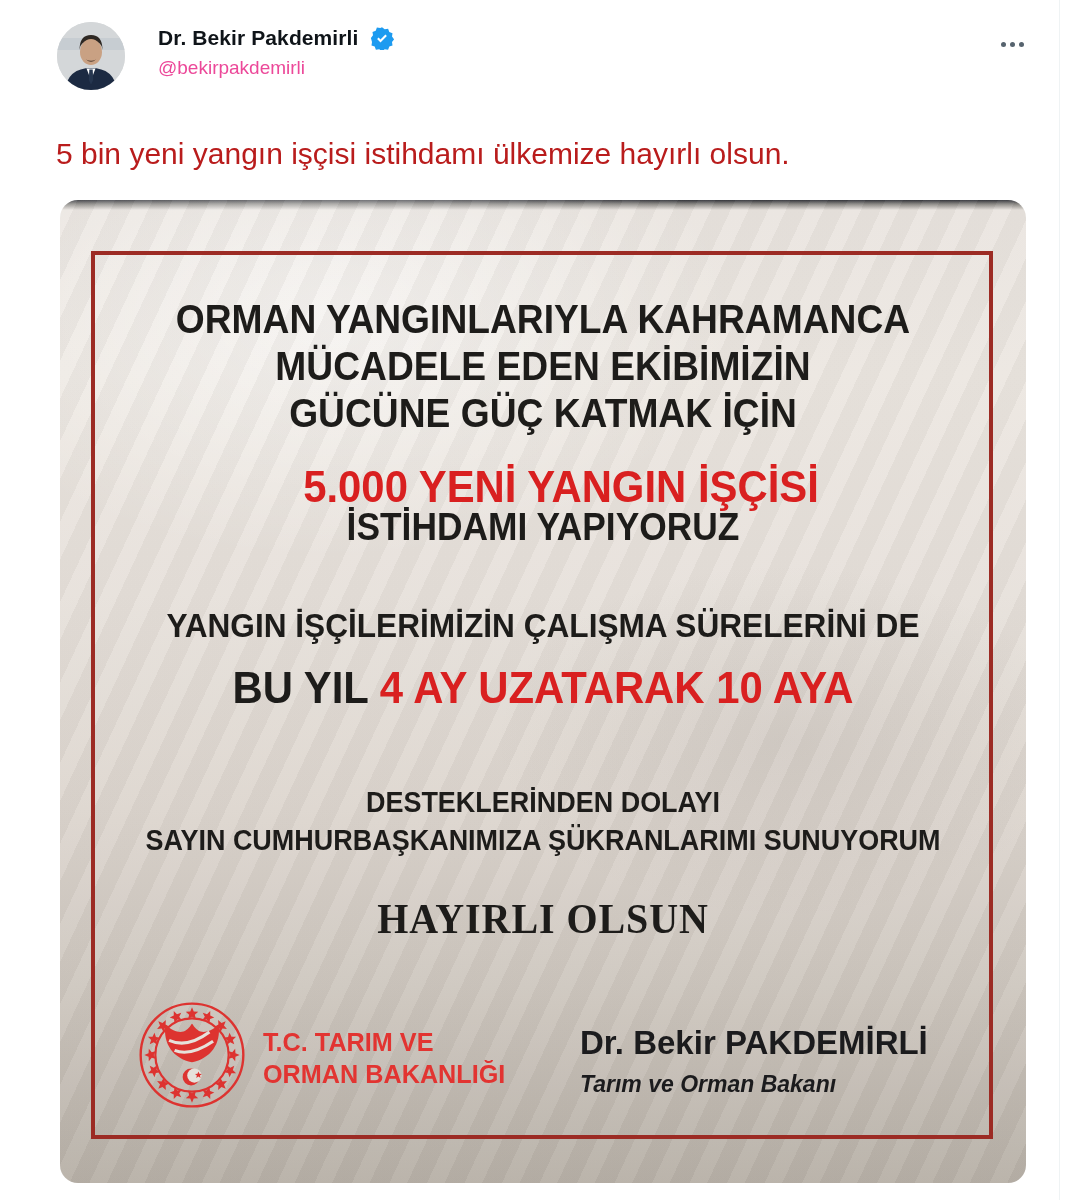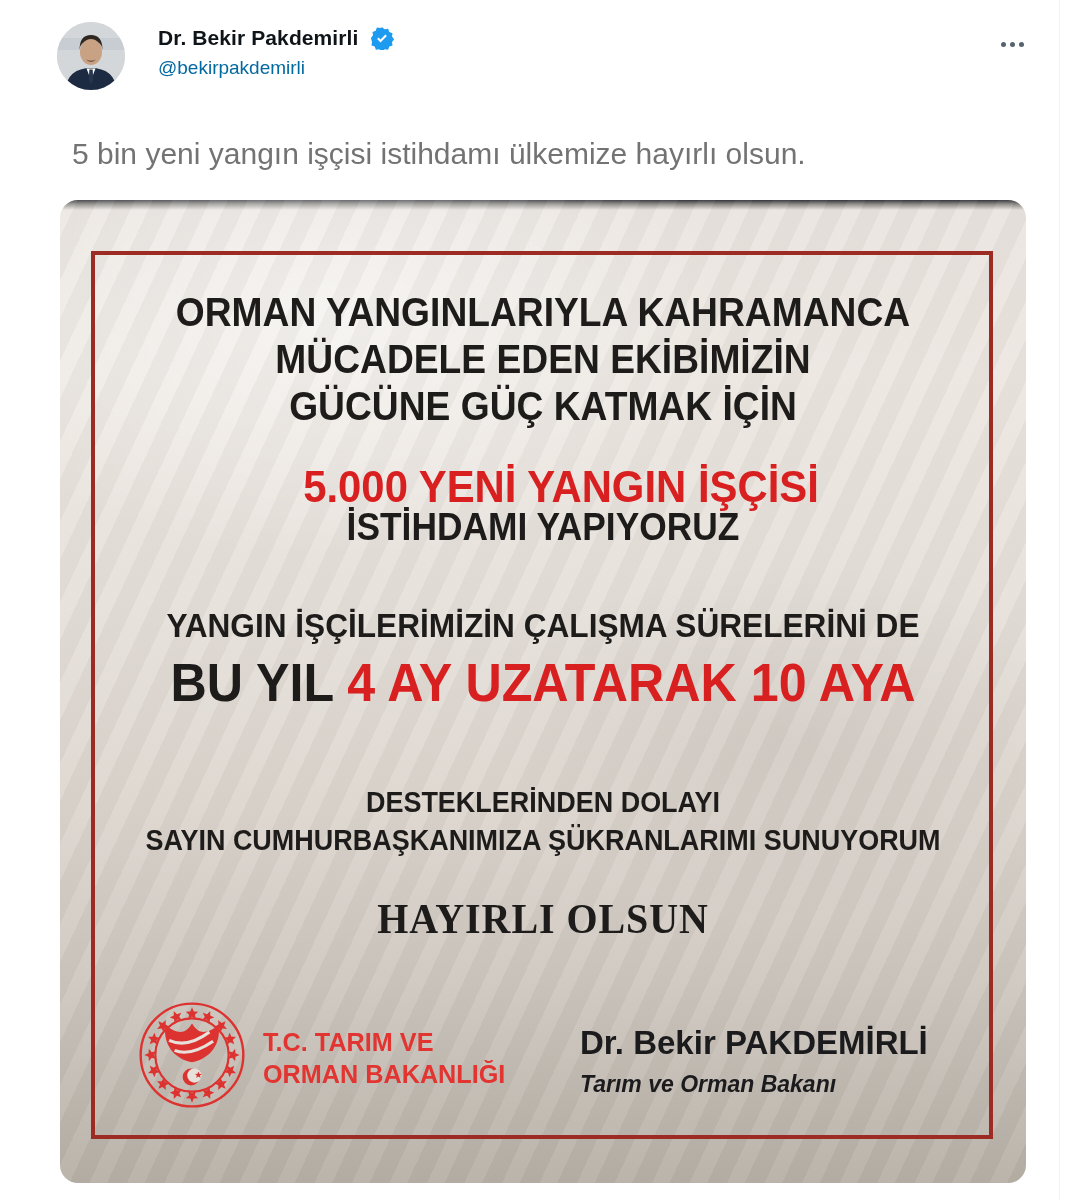--- a/index.html
+++ b/index.html
@@ -11,45 +11,45 @@
   .column-border{position:absolute;top:0;bottom:0;left:1059px;width:1px;background:#eff3f4;}
 
   
   .tweet-header{position:absolute;left:57px;top:22px;right:40px;height:80px;}
   .avatar{position:absolute;left:0;top:0;width:68px;height:68px;border-radius:50%;overflow:hidden;cursor:pointer;background:#d6d9da;}
   .avatar svg{display:block;}
   .author-block{position:absolute;left:101px;top:4px;}
   .author-row{display:flex;align-items:center;gap:12px;cursor:pointer;}
   .author-name{font-size:21px;font-weight:bold;color:#0f1419;letter-spacing:.1px;}
   .badge{display:flex;align-items:center;}
-  .handle{font-size:19px;color:#0369a1;margin-top:7px;}
+  .handle{font-size:19px;color:#ec4899;margin-top:7px;}
   .more-btn{position:absolute;right:14px;top:14px;display:flex;gap:4px;cursor:pointer;padding:6px;border-radius:50%;}
   .more-btn i{width:5px;height:5px;border-radius:50%;background:#56636e;}
 
   
-  .tweet-text{position:absolute;left:72px;top:135px;width:975px;font-size:30px;line-height:38px;color:#737373;}
+  .tweet-text{position:absolute;left:56px;top:135px;width:975px;font-size:30px;line-height:38px;color:#b91c1c;}
 
   
   .poster-card{
     position:absolute;left:60px;top:200px;width:966px;height:983px;border-radius:18px;overflow:hidden;cursor:pointer;
     background:
       repeating-linear-gradient(115deg, rgba(255,255,255,0.05) 0 16px, rgba(96,90,84,0.05) 16px 34px),
       radial-gradient(ellipse 60% 35% at 28% 12%, rgba(255,255,255,0.55), rgba(255,255,255,0) 70%),
       radial-gradient(ellipse 50% 30% at 75% 55%, rgba(110,104,96,0.10), rgba(110,104,96,0) 60%),
       linear-gradient(180deg,#33343a 0px,#8a8884 4px,#eae5e0 10px,#ece7e1 18%,#e7e1db 40%,#ddd6cf 62%,#cec7bf 80%,#b7b0a7 100%);
   }
   .poster-frame{position:absolute;left:31px;top:51px;right:33px;bottom:44px;border:4px solid #9c2b24;}
   .pline{position:absolute;left:0;right:0;text-align:center;font-weight:bold;color:#1d1c1a;white-space:nowrap;}
   .cond{transform:scaleX(0.93);transform-origin:50% 50%;}
-  .heading{top:89px;font-size:40px;line-height:47px;}
+  .heading{top:96px;font-size:40px;line-height:47px;}
   .red{color:#d92020;}
   .highlight-line{top:261px;font-size:45px;margin-left:36px;}
   .subline{top:306px;font-size:38px;}
   .work1{top:406px;font-size:34px;}
-  .work2{top:451px;font-size:54px;}
+  .work2{top:462px;font-size:45px;}
   .work3{top:504px;font-size:38px;}
   .thanks{top:583px;font-size:29px;line-height:38px;}
   .closing{top:694px;font-size:43px;letter-spacing:1px;font-family:Liberation Serif, serif;}
 
   .ministry-logo{position:absolute;left:77px;top:800px;width:110px;height:110px;}
   .ministry-text{
     position:absolute;left:203px;top:826px;text-align:left;font-weight:bold;color:#e23431;
     font-size:26px;line-height:32px;transform:scaleX(0.97);transform-origin:0 50%;white-space:nowrap;
   }
   .signature{position:absolute;left:520px;width:460px;top:824px;text-align:left;color:#1b1b1d;}

